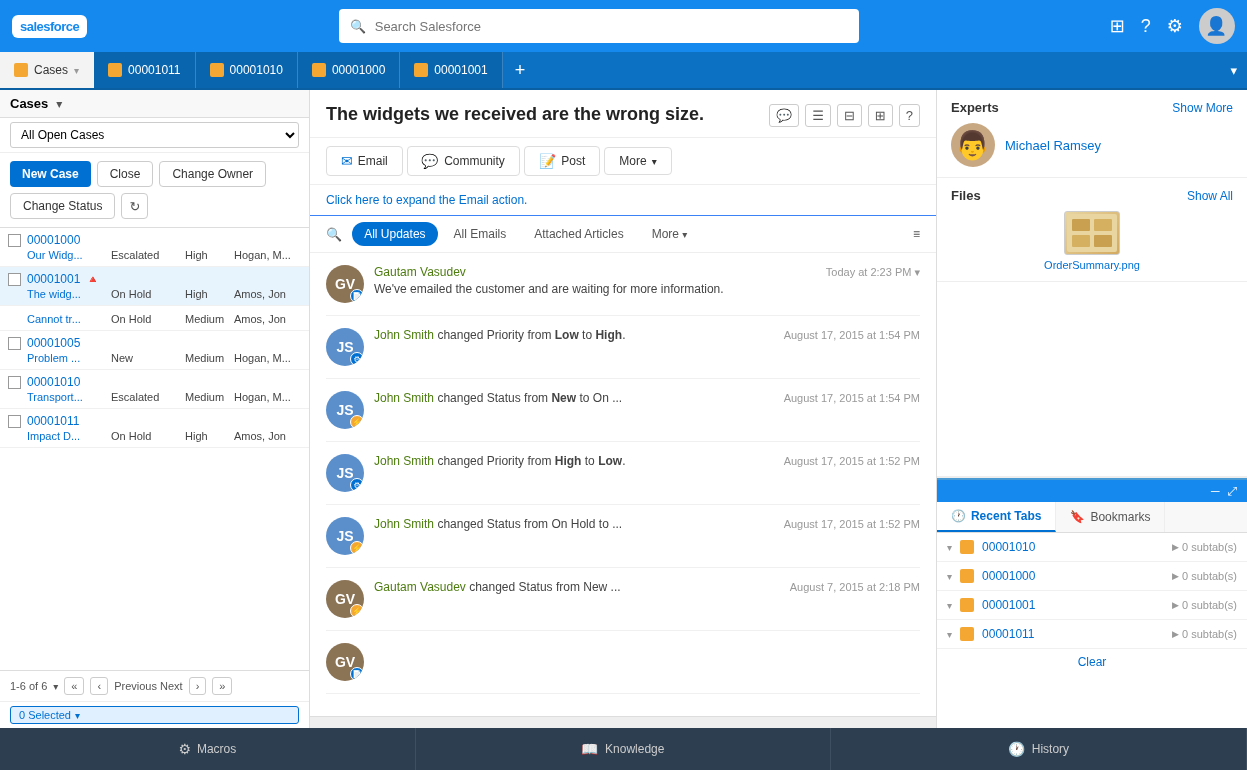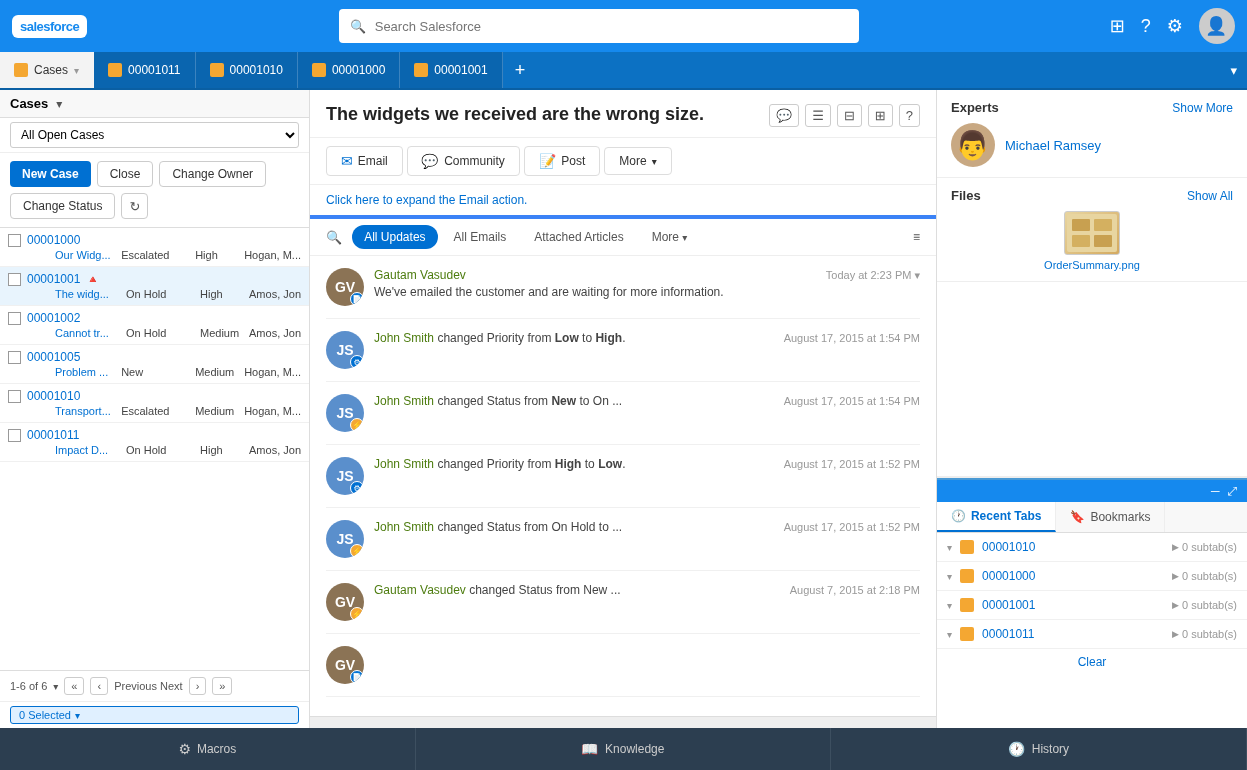--- a/index.html
+++ b/index.html
@@ -227,21 +227,21 @@
       color: red;
       font-size: 11px;
     }
     .case-row-details {
       display: flex;
       gap: 4px;
       margin-top: 2px;
       padding-left: 19px;
       font-size: 11px;
     }
-    .case-subject { color: #0070d2; flex: 1; overflow: hidden; text-overflow: ellipsis; white-space: nowrap; max-width: 80px; margin-left: 28px; }
+    .case-subject { color: #0070d2; flex: 1; overflow: hidden; text-overflow: ellipsis; white-space: nowrap; max-width: 80px; }
     .case-status { color: #444; min-width: 70px; }
     .case-priority { color: #444; min-width: 45px; }
     .case-owner { color: #444; overflow: hidden; text-overflow: ellipsis; white-space: nowrap; }
 
     
     .pagination {
       padding: 6px 10px;
       border-top: 1px solid #ddd;
       display: flex;
       align-items: center;
@@ -327,21 +327,21 @@
       color: #333;
       background: white;
     }
     .action-icon-email { color: #0070d2; font-size: 14px; }
     .action-icon-community { color: #0070d2; font-size: 14px; }
     .action-icon-post { color: #0070d2; font-size: 14px; }
     .expand-note {
       padding: 8px 16px;
       color: #0070d2;
       font-size: 12px;
-      border-bottom: 4px solid #3b82f6;
+      border-bottom: 1px solid #3b82f6;
       cursor: pointer;
     }
 
     
     .feed-filters {
       display: flex;
       align-items: center;
       padding: 6px 16px;
       border-bottom: 1px solid #eee;
       gap: 4px;
@@ -671,24 +671,20 @@
         </div>
         <div class="case-row-details">
           <span class="case-subject">The widg...</span>
           <span class="case-status">On Hold</span>
           <span class="case-priority">High</span>
           <span class="case-owner">Amos, Jon</span>
         </div>
       </div>
 
       <div class="case-row">
-        <div class="case-row-top">
-          <div class="case-checkbox"></div>
-          <span class="case-number">00001002</span>
-        </div>
         <div class="case-row-details">
           <span class="case-subject">Cannot tr...</span>
           <span class="case-status">On Hold</span>
           <span class="case-priority">Medium</span>
           <span class="case-owner">Amos, Jon</span>
         </div>
       </div>
 
       <div class="case-row">
         <div class="case-row-top">

